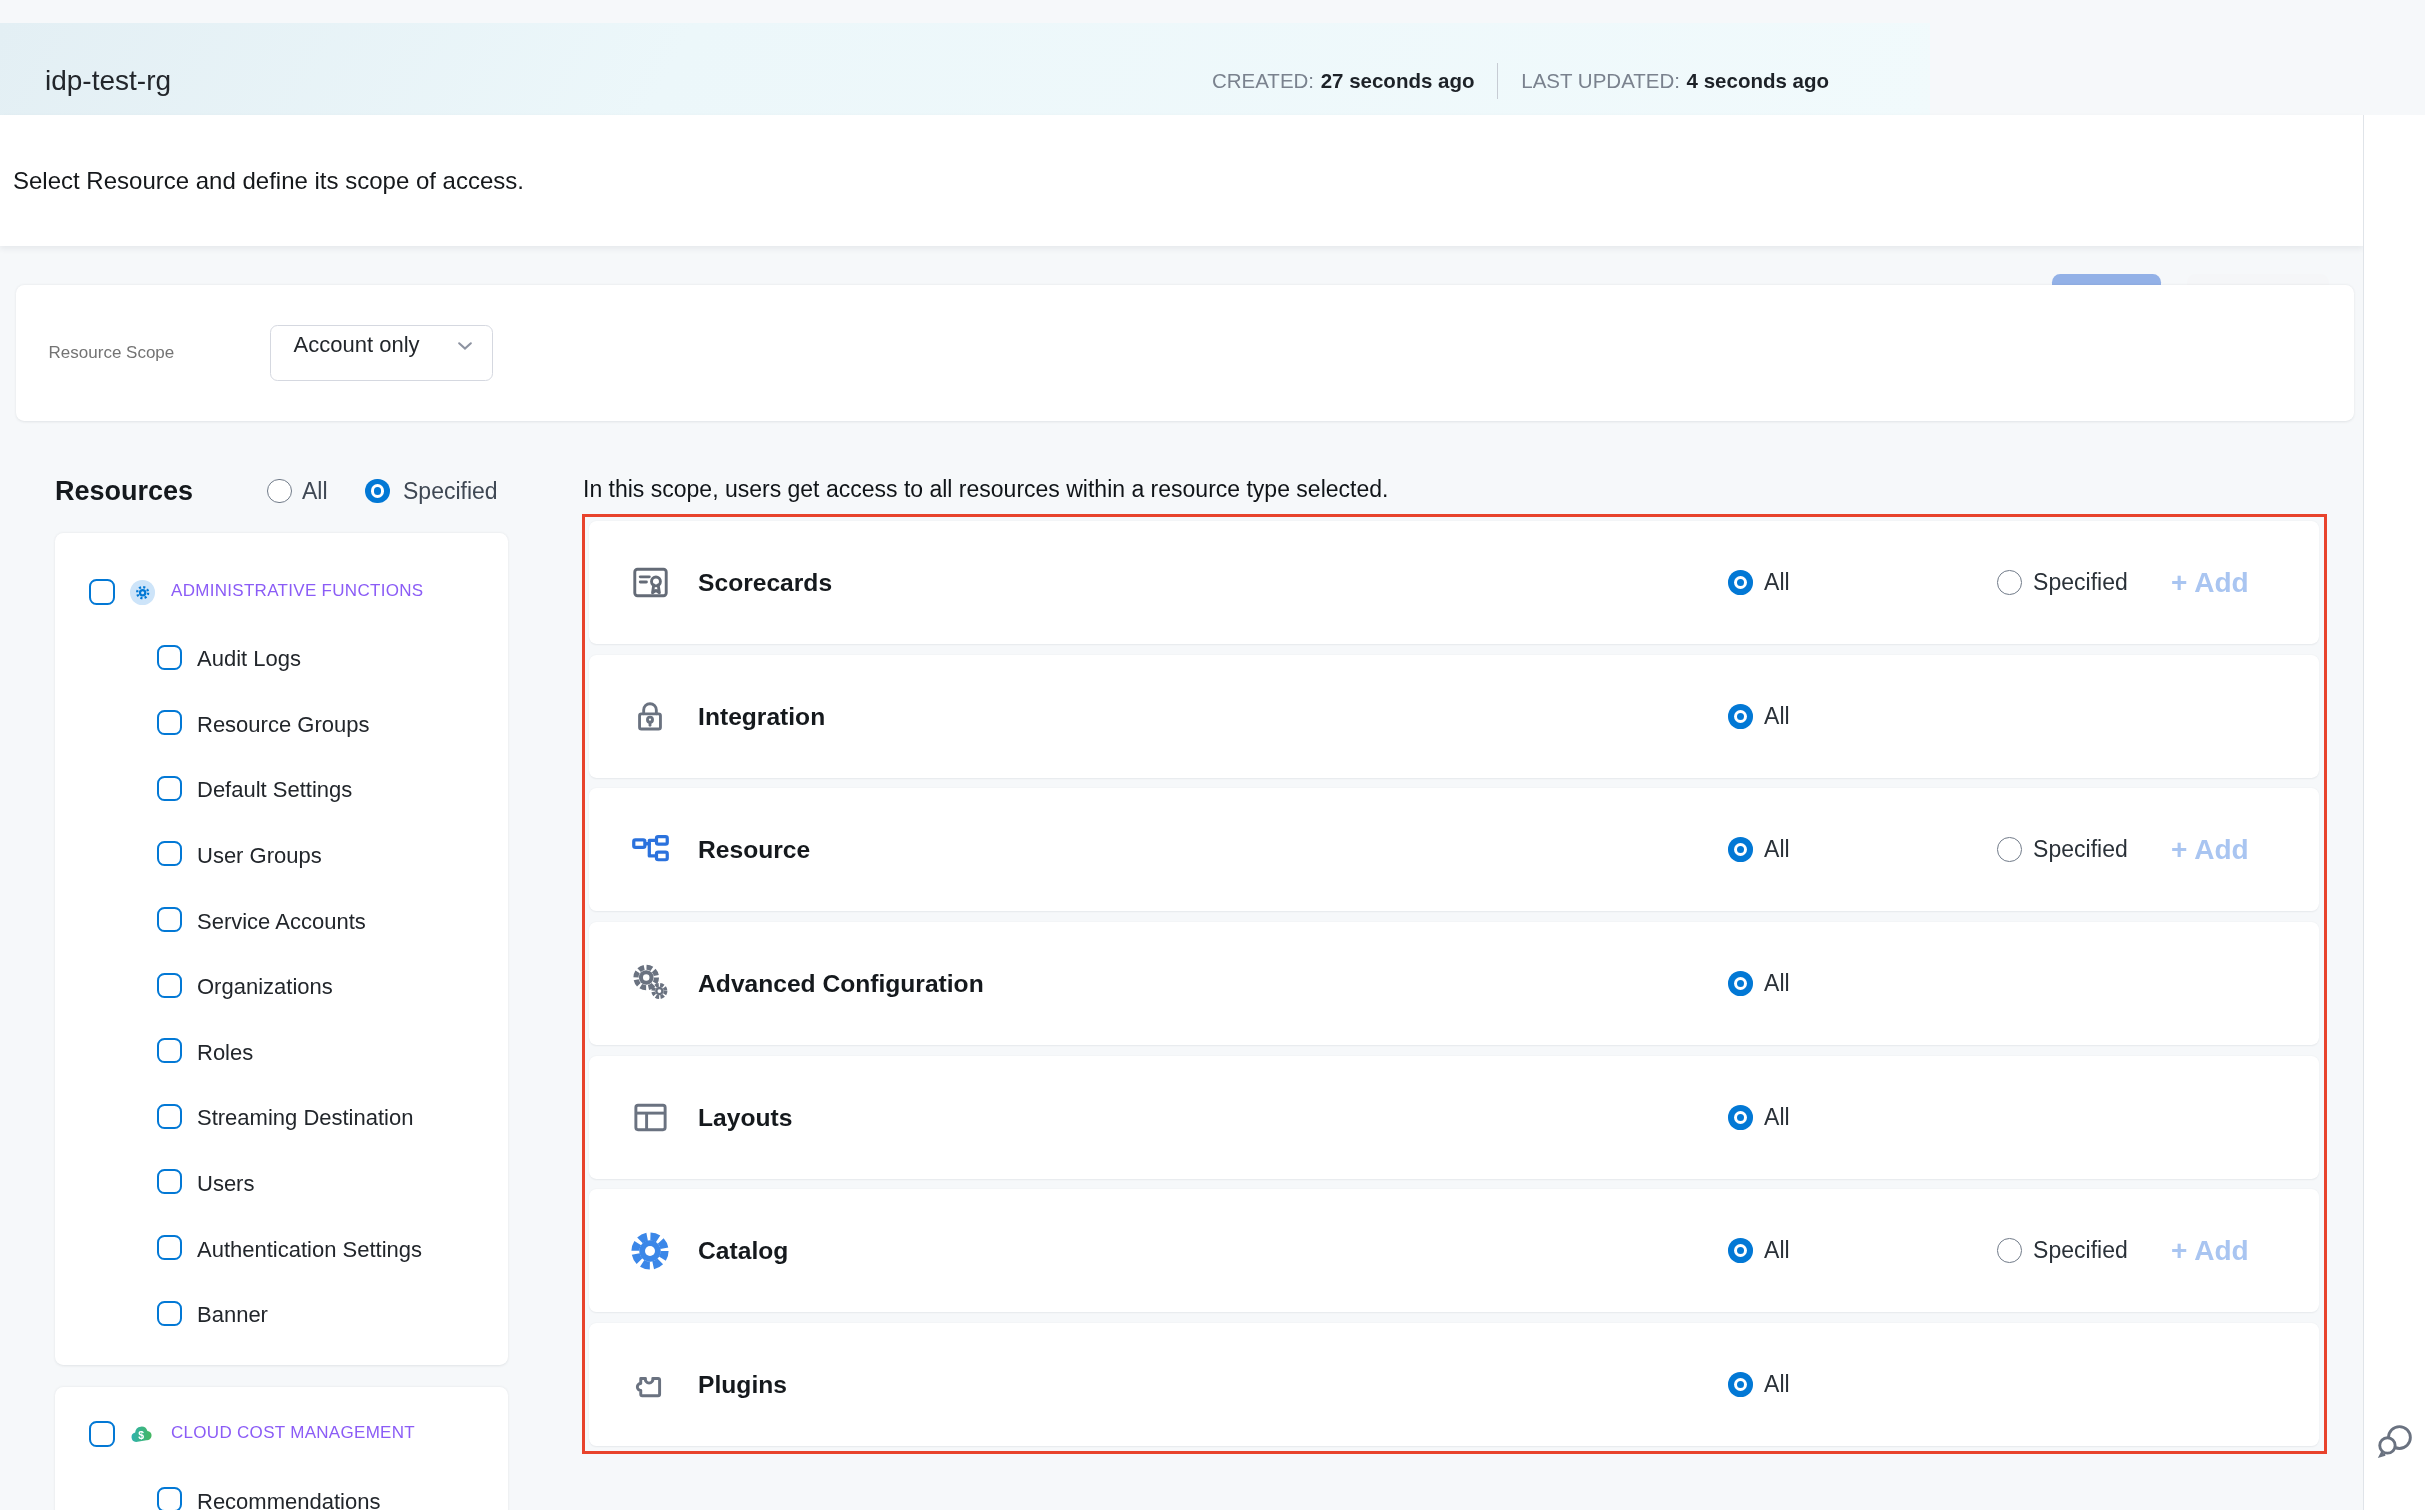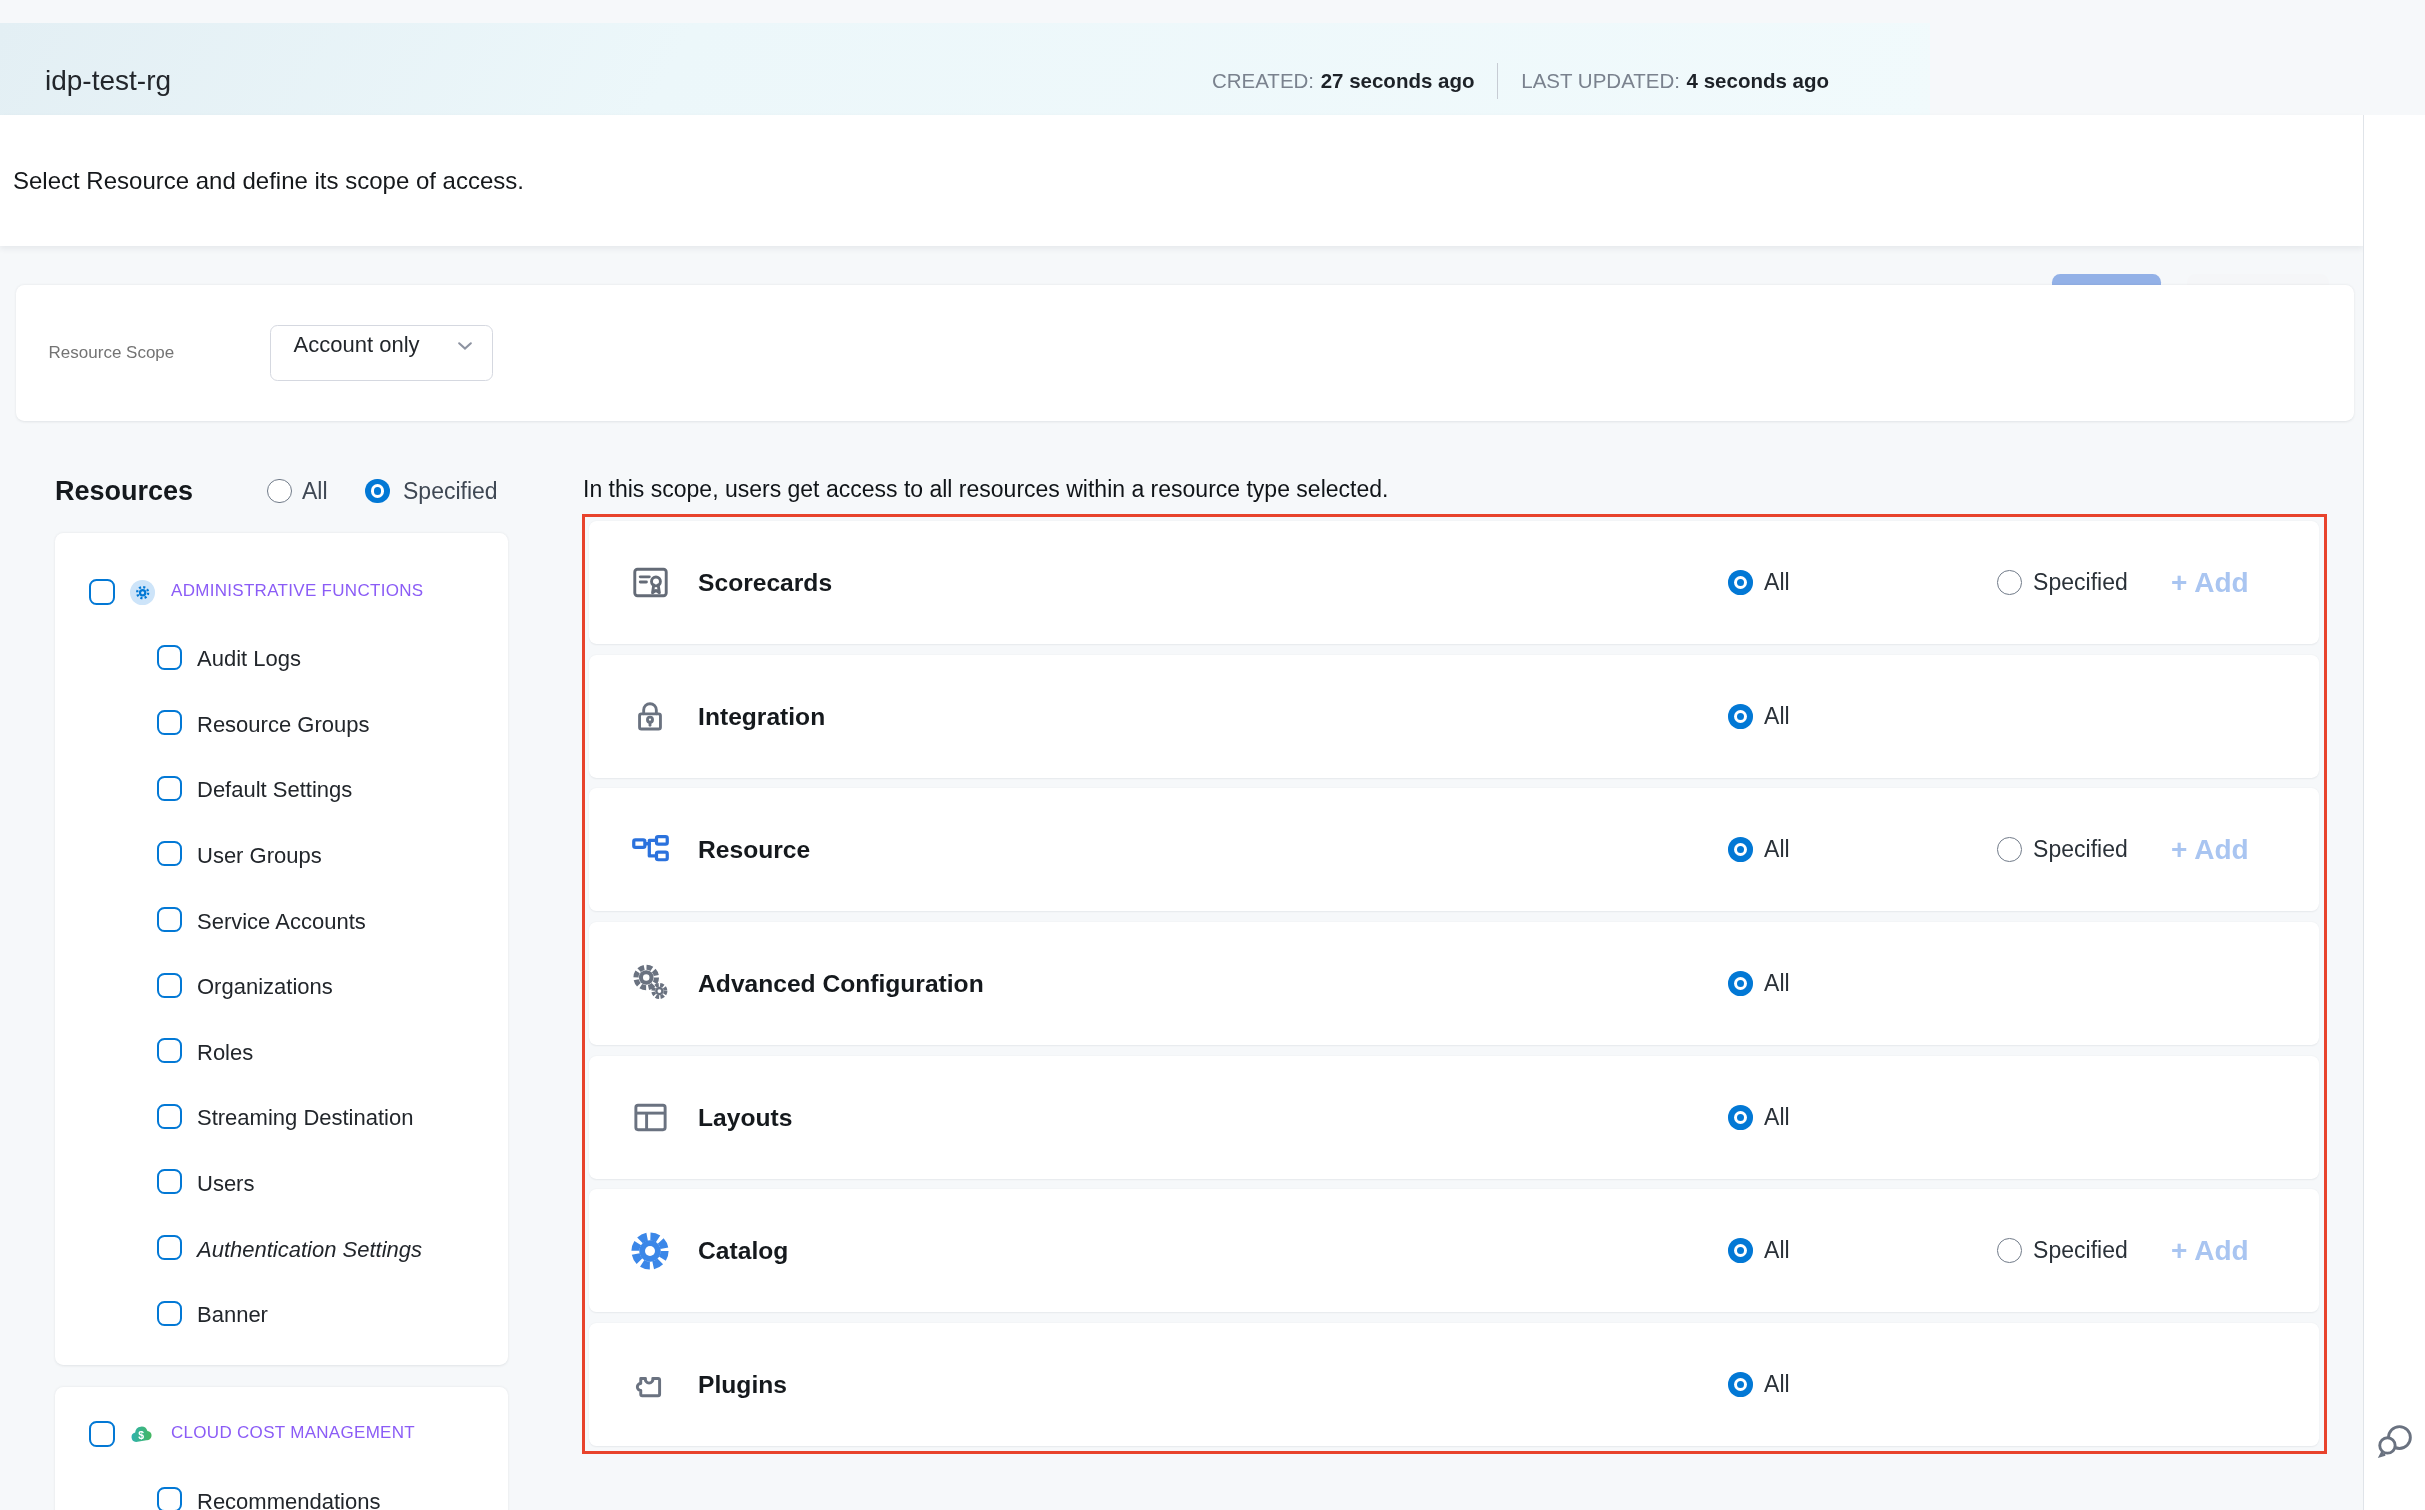--- a/index.html
+++ b/index.html
@@ -157,21 +157,21 @@
     <span class="item-lab" style="position:absolute;left:142px;top:376px;">Service Accounts</span>
     <span class="cbx" style="position:absolute;left:102px;top:440px;"></span>
     <span class="item-lab" style="position:absolute;left:142px;top:441px;">Organizations</span>
     <span class="cbx" style="position:absolute;left:102px;top:505px;"></span>
     <span class="item-lab" style="position:absolute;left:142px;top:507px;">Roles</span>
     <span class="cbx" style="position:absolute;left:102px;top:571px;"></span>
     <span class="item-lab" style="position:absolute;left:142px;top:572px;">Streaming Destination</span>
     <span class="cbx" style="position:absolute;left:102px;top:636px;"></span>
     <span class="item-lab" style="position:absolute;left:142px;top:638px;">Users</span>
     <span class="cbx" style="position:absolute;left:102px;top:702px;"></span>
-    <span class="item-lab" style="position:absolute;left:142px;top:704px;font-style:italic;">Authentication Settings</span>
+    <span class="item-lab" style="position:absolute;left:142px;top:704px;">Authentication Settings</span>
     <span class="cbx" style="position:absolute;left:102px;top:768px;"></span>
     <span class="item-lab" style="position:absolute;left:142px;top:769px;">Banner</span>
   </div>
 
   <div class="abs card side2">
     <span class="cbx big" style="position:absolute;left:34px;top:34px;"></span>
     <span style="position:absolute;left:73px;top:34px;width:28px;height:28px;">
       <svg width="28" height="28" viewBox="0 0 32 32">
         <defs>
             <linearGradient id="ccmg" x1="0" y1="0" x2="1" y2="0">

